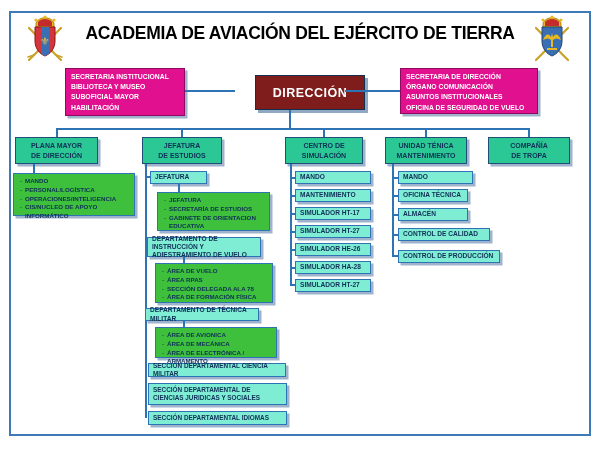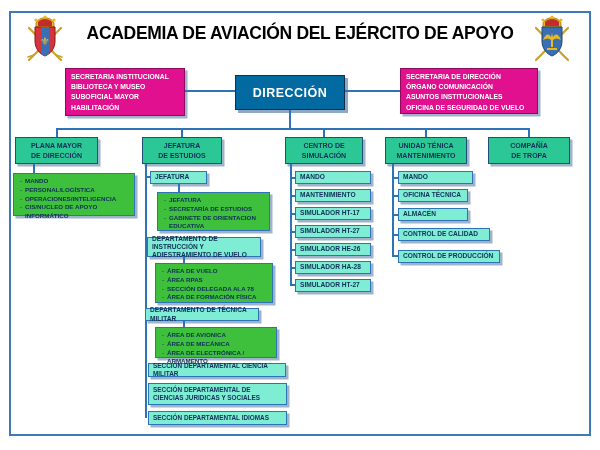--- a/index.html
+++ b/index.html
@@ -6,23 +6,23 @@
   .slide{position:relative;width:600px;height:450px;background:#fff;overflow:hidden;
          font-family:"Liberation Sans", sans-serif;}
   .frame{position:absolute;left:9px;top:11px;width:578px;height:421px;
          border:2px solid #3C7AB8;}
   .title{position:absolute;left:80px;top:23px;width:440px;text-align:center;
          font-size:17.5px;font-weight:bold;color:#000;letter-spacing:-0.3px;}
   .crest{position:absolute;width:52px;height:52px;}
   .crest.left{left:19px;top:11px;}
   .crest.right{left:526px;top:11px;}
   .box{position:absolute;box-sizing:border-box;font-weight:bold;color:#0F3057;}
-  .navy{background:#0369a1;border:1.5px solid #142F4E;box-shadow:3px 3px 0 #8FA8C4;
+  .navy{background:#7f1d1d;border:1.5px solid #142F4E;box-shadow:3px 3px 0 #8FA8C4;
         color:#fff;display:flex;align-items:center;justify-content:center;
-        font-size:12.5px;letter-spacing:.5px;}
+        font-size:12.5px;letter-spacing:.5px;margin-left:20px;}
   .magenta{background:#E0108E;border:1px solid #8E0A5E;box-shadow:2.5px 2.5px 0 #9FB4CC;
         color:#fff;font-size:6.8px;line-height:1.5;padding:3px 5px;}
   .hdr{background:#2BC795;border:1.6px solid #1F4E79;box-shadow:2.5px 2.5px 0 #9FB4CC;
         display:flex;flex-direction:column;align-items:center;justify-content:center;
         font-size:7px;line-height:1.35;text-align:center;}
   .aqua{background:#7FECD4;border:1.4px solid #2E74B5;box-shadow:2.5px 2.5px 0 #9FB4CC;
         display:flex;align-items:center;padding:1px 4px;font-size:6.6px;line-height:1.25;}
   .aqua.small{font-size:6.4px;}
   .green{background:#3EC03C;border:1.4px solid #2E74B5;box-shadow:2.5px 2.5px 0 #9FB4CC;}
   .blist{list-style:none;margin:0;padding:3px 3px 2px 5px;}
@@ -52,21 +52,21 @@
       <circle cx="25" cy="6" r="1.6" fill="#E8B923"></circle>
       <circle cx="34" cy="9" r="1.6" fill="#E8B923"></circle>
     <clipPath id="shieldL">
         <path d="M15,16 L35,16 L35,30 C35,38 30,43 25,45 C20,43 15,38 15,30 Z"></path>
       </clipPath>
     <path d="M15,16 L35,16 L35,30 C35,38 30,43 25,45 C20,43 15,38 15,30 Z" fill="#D2353B" stroke="#8E1515" stroke-width="1"></path>
     <rect x="21" y="16" width="8" height="30" fill="#3B6FB3" clip-path="url(#shieldL)"></rect>
     <text x="25" y="34" text-anchor="middle" font-size="11" fill="#F3C13A">⚜</text>
   </svg>
 
-  <div class="title">ACADEMIA DE AVIACIÓN DEL EJÉRCITO DE APOYO</div>
+  <div class="title">ACADEMIA DE AVIACIÓN DEL EJÉRCITO DE TIERRA</div>
 
   <svg class="crest right" viewBox="0 0 50 52">
     <g stroke="#C9A227" stroke-width="2.2" stroke-linecap="round">
       <line x1="9" y1="17" x2="41" y2="49"></line>
         <line x1="41" y1="17" x2="9" y2="49"></line>
     </g>
     <path d="M16,12 C19,5 31,5 34,12 L34,16 L16,16 Z" fill="#E8B923" stroke="#A07400" stroke-width="0.8"></path>
     <path d="M18,11 C21,7 29,7 32,11 L32,15 L18,15 Z" fill="#C42B2B"></path>
     <circle cx="16" cy="9" r="1.6" fill="#E8B923"></circle>
       <circle cx="25" cy="6" r="1.6" fill="#E8B923"></circle>

